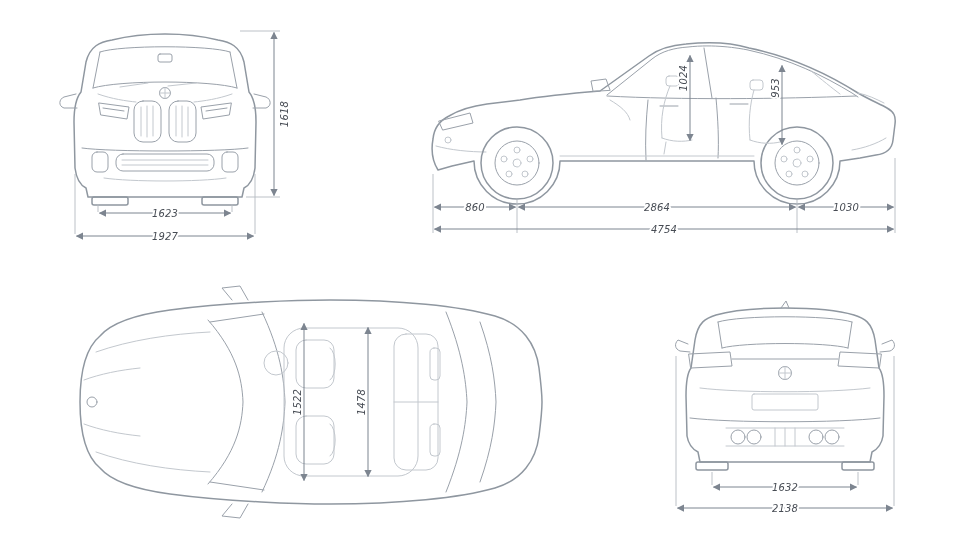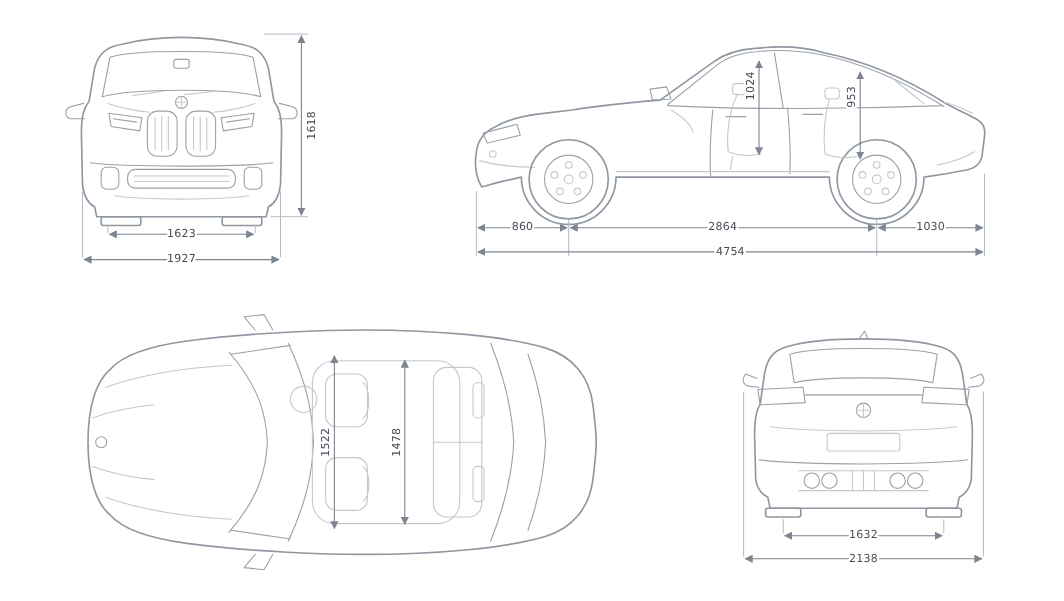--- a/index.html
+++ b/index.html
@@ -1,16 +1,16 @@
 <!DOCTYPE html>
 <html><head>
 <meta charset="utf-8">
 <style>
   html,body{margin:0;padding:0;background:#ffffff;}
-  .stage{position:relative;width:967px;height:546px;background:#ffffff;overflow:hidden;}
+  .stage{position:relative;width:967px;height:546px;background:#ffffff;overflow:hidden;font-style:italic;}
   svg{display:block;}
   .s1{fill:none;stroke:#8f97a0;stroke-width:1.5;stroke-linecap:round;stroke-linejoin:round;}
   .s2{fill:none;stroke:#9aa1aa;stroke-width:1;stroke-linecap:round;stroke-linejoin:round;}
   .s3{fill:none;stroke:#c3c8ce;stroke-width:1;stroke-linecap:round;stroke-linejoin:round;}
   .dim{fill:none;stroke:#7d8590;stroke-width:1;}
   .ext{fill:none;stroke:#b4bac1;stroke-width:0.9;}
   text.dimlabel{
     font-family:"DejaVu Sans","Liberation Sans",sans-serif;
     font-size:10px;fill:#474c54;
     paint-order:stroke;stroke:#ffffff;stroke-width:4px;stroke-linejoin:round;

